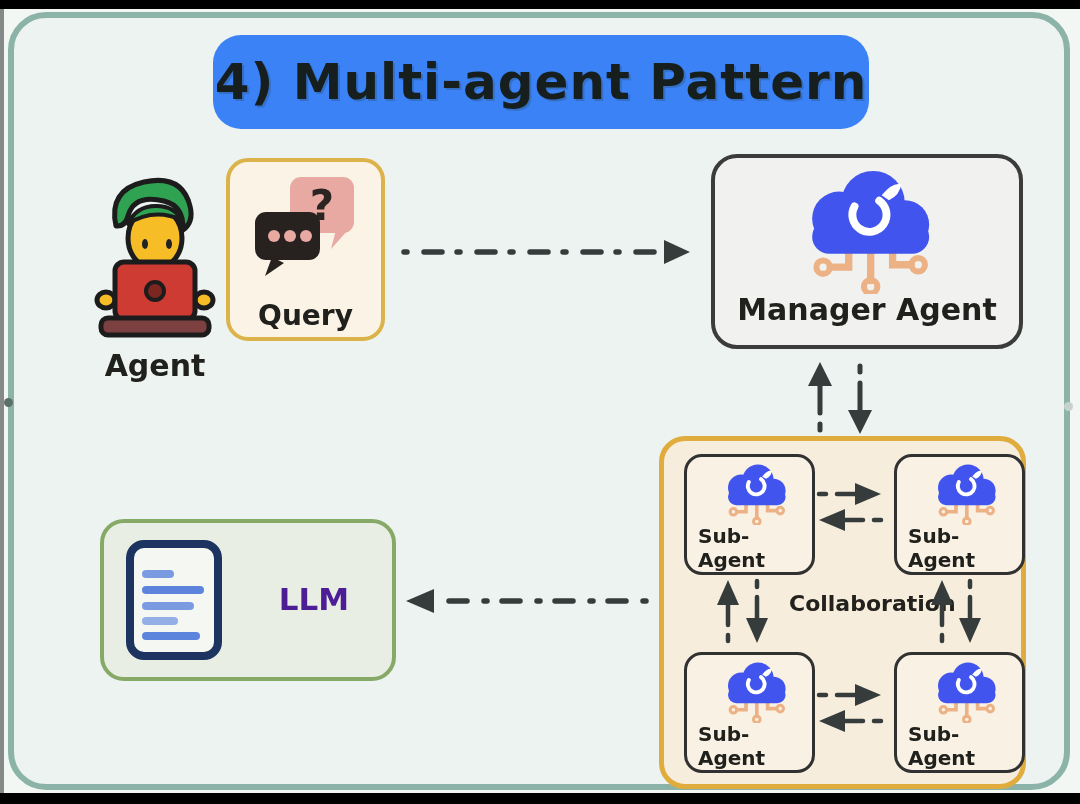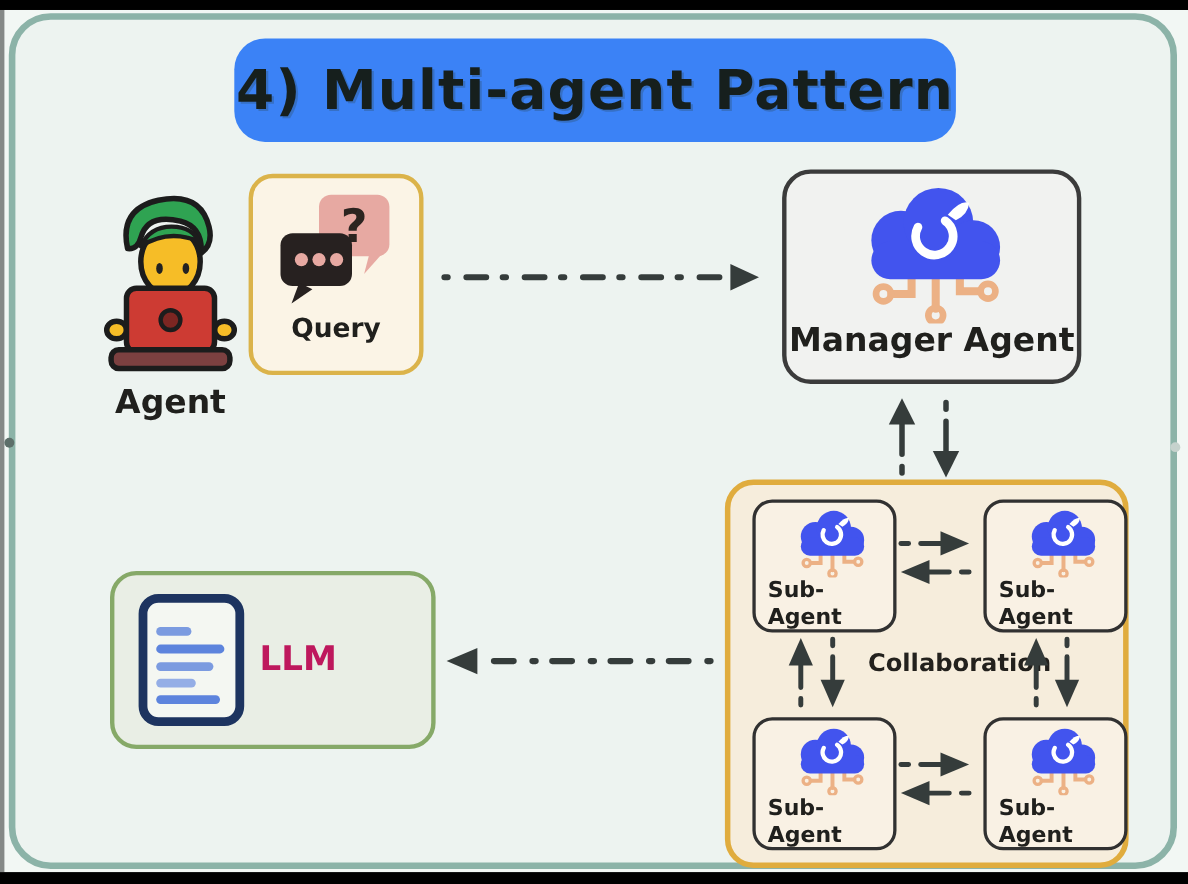--- a/index.html
+++ b/index.html
@@ -26,24 +26,24 @@
   
   .user-wrap { position:absolute; left:84px; top:164px; width:142px; height:180px; }
   .user-label { position:absolute; left:84px; top:348px; width:142px; text-align:center;
                 font-size:30px; }
 
   
   .query-box { position:absolute; left:226px; top:158px; width:159px; height:183px;
                background:#fbf4e6; border:4px solid #dbb34a; border-radius:22px;
                display:flex; flex-direction:column; align-items:center; }
   .query-box .icon { margin-top:10px; }
-  .query-box .label { font-size:24px; margin-top:2px; }
-
-  
-  .manager-box { position:absolute; left:711px; top:154px; width:272px; height:195px;
+  .query-box .label { font-size:28px; margin-top:17px; }
+
+  
+  .manager-box { position:absolute; left:711px; top:154px; width:312px; height:195px;
                  background:#f1f2f0; border:4px solid #3b3b3b; border-radius:26px;
                  display:flex; flex-direction:column; align-items:center; }
   .manager-box .icon { margin-top:8px; }
   .manager-box .label { font-size:30px; margin-top:-2px; }
 
   
   .group-box { position:absolute; left:659px; top:436px; width:367px; height:353px;
                background:#f6eddc; border:5px solid #e0ac3e; border-radius:26px; }
   .sub-box { position:absolute; width:131px; height:121px; background:#f9f1e4;
              border:3px solid #313131; border-radius:18px;
@@ -55,21 +55,21 @@
   .sub-bl { left:20px; top:211px; }
   .sub-br { left:230px; top:211px; }
   .collab-label { position:absolute; left:125px; top:150px; width:160px; text-align:center;
                   font-size:22px; font-weight:bold; color:#23211d; }
 
   
   .llm-box { position:absolute; left:100px; top:519px; width:296px; height:162px;
              background:#e9eee5; border:4px solid #86a968; border-radius:24px;
              display:flex; align-items:center; }
   .llm-box .icon { margin-left:20px; }
-  .llm-text { flex:1; text-align:left; font-size:31px; font-weight:bold; color:#be185d;
+  .llm-text { flex:1; text-align:center; font-size:31px; font-weight:bold; color:#4c1d95;
               line-height:1.35;margin-left:12px; }
 
   .arrow-layer { position:absolute; left:0; top:0; width:1080px; height:804px;
                  pointer-events:none; }
   .bar-top { position:absolute; left:0; top:0; width:1080px; height:9px; background:#000; }
   .bar-bottom { position:absolute; left:0; top:793px; width:1080px; height:11px; background:#000; }
 </style>
 </head>
 <body>
 

